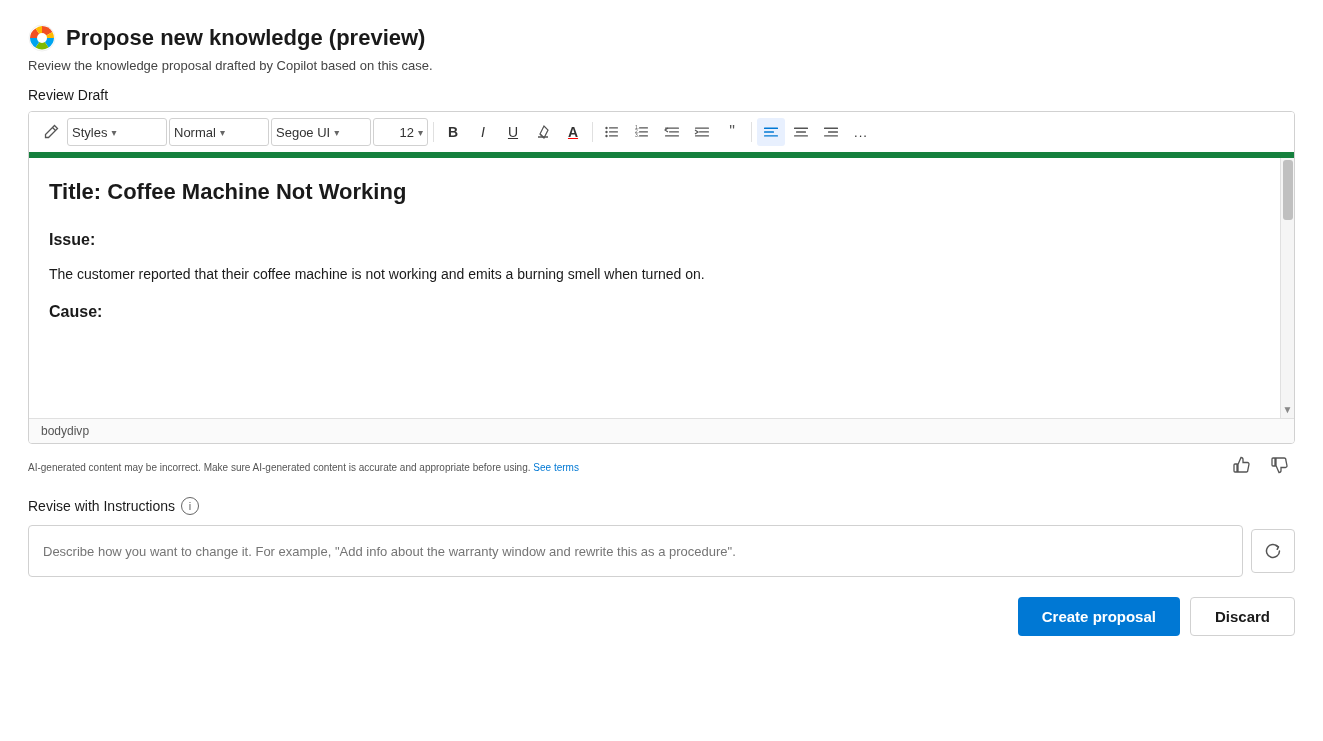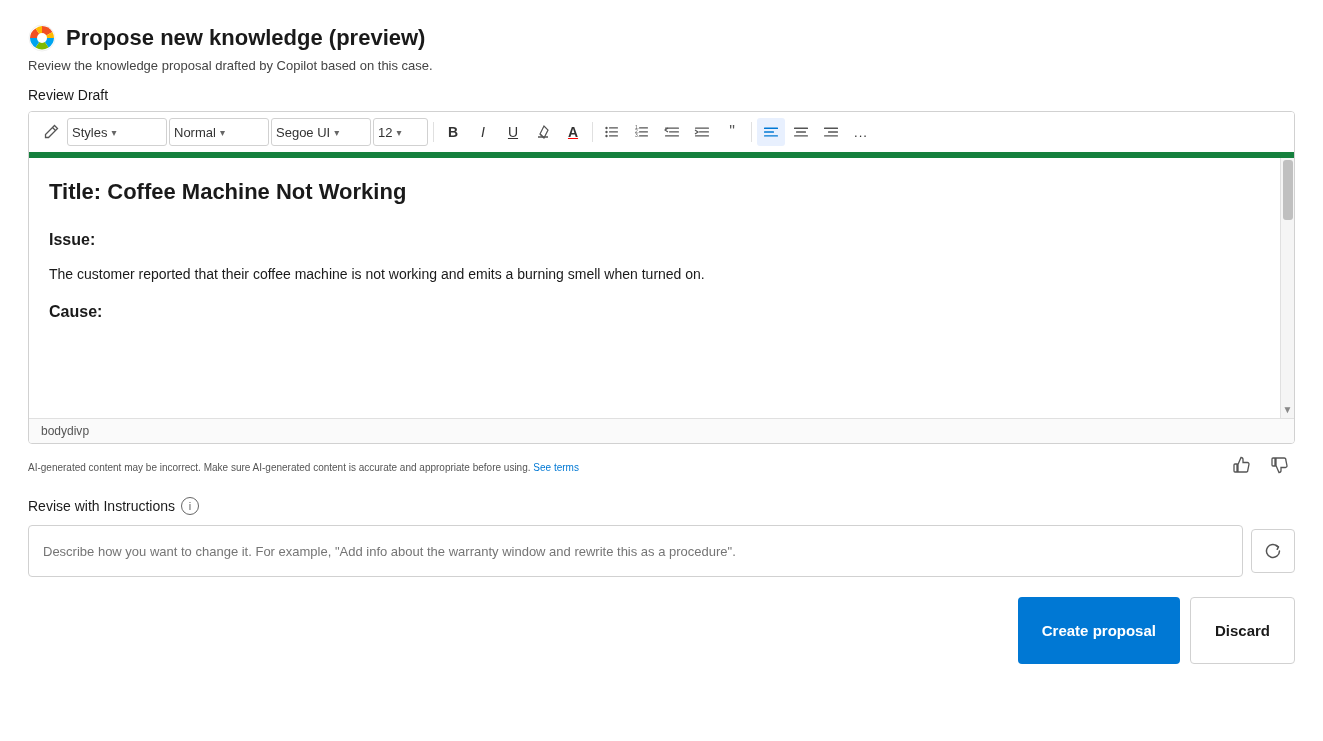--- a/index.html
+++ b/index.html
@@ -91,20 +91,21 @@
       gap: 4px;
       min-width: 70px;
     }
 
     .toolbar-select-wide {
       min-width: 100px;
     }
 
     .toolbar-select-narrow {
       min-width: 55px;
+      justify-content: flex-end;
     }
 
     .select-arrow {
       font-size: 10px;
       color: #666;
     }
 
     .toolbar-divider {
       width: 1px;
       height: 20px;
@@ -303,21 +304,21 @@
       font-weight: 600;
       cursor: pointer;
       font-family: 'Segoe UI', sans-serif;
     }
 
     .btn-secondary {
       background: #fff;
       color: #1a1a1a;
       border: 1.5px solid #d1d1d1;
       border-radius: 4px;
-      padding: 24px 24px;
+      padding: 10px 24px;
       font-size: 15px;
       font-weight: 600;
       cursor: pointer;
       font-family: 'Segoe UI', sans-serif;
     }
   </style>
 </head>
 <body>
 
 <div class="page-header">

